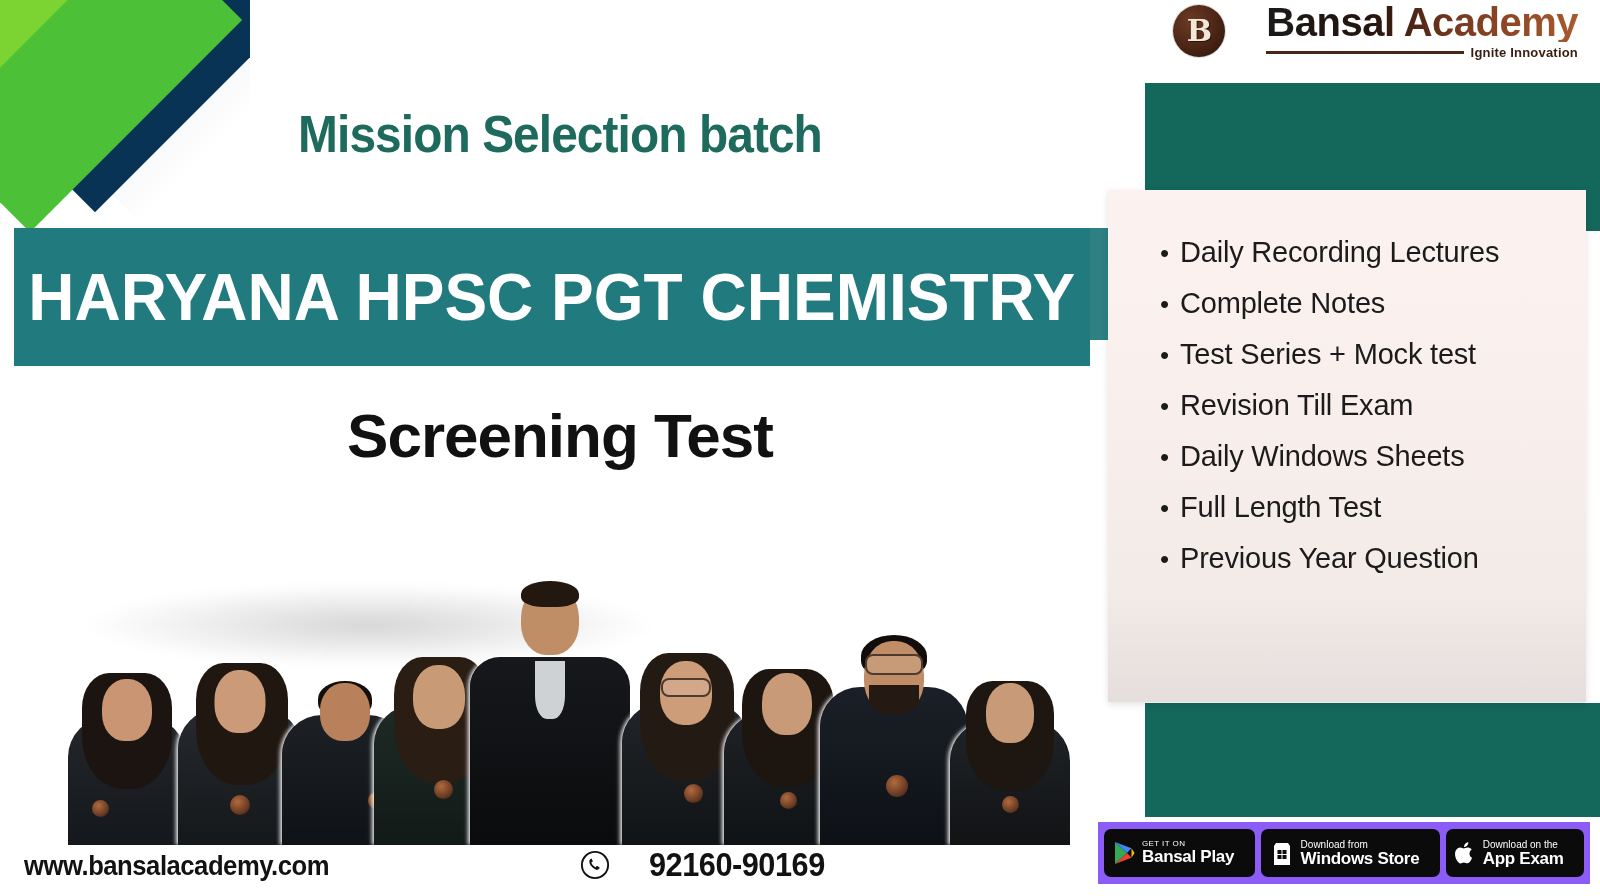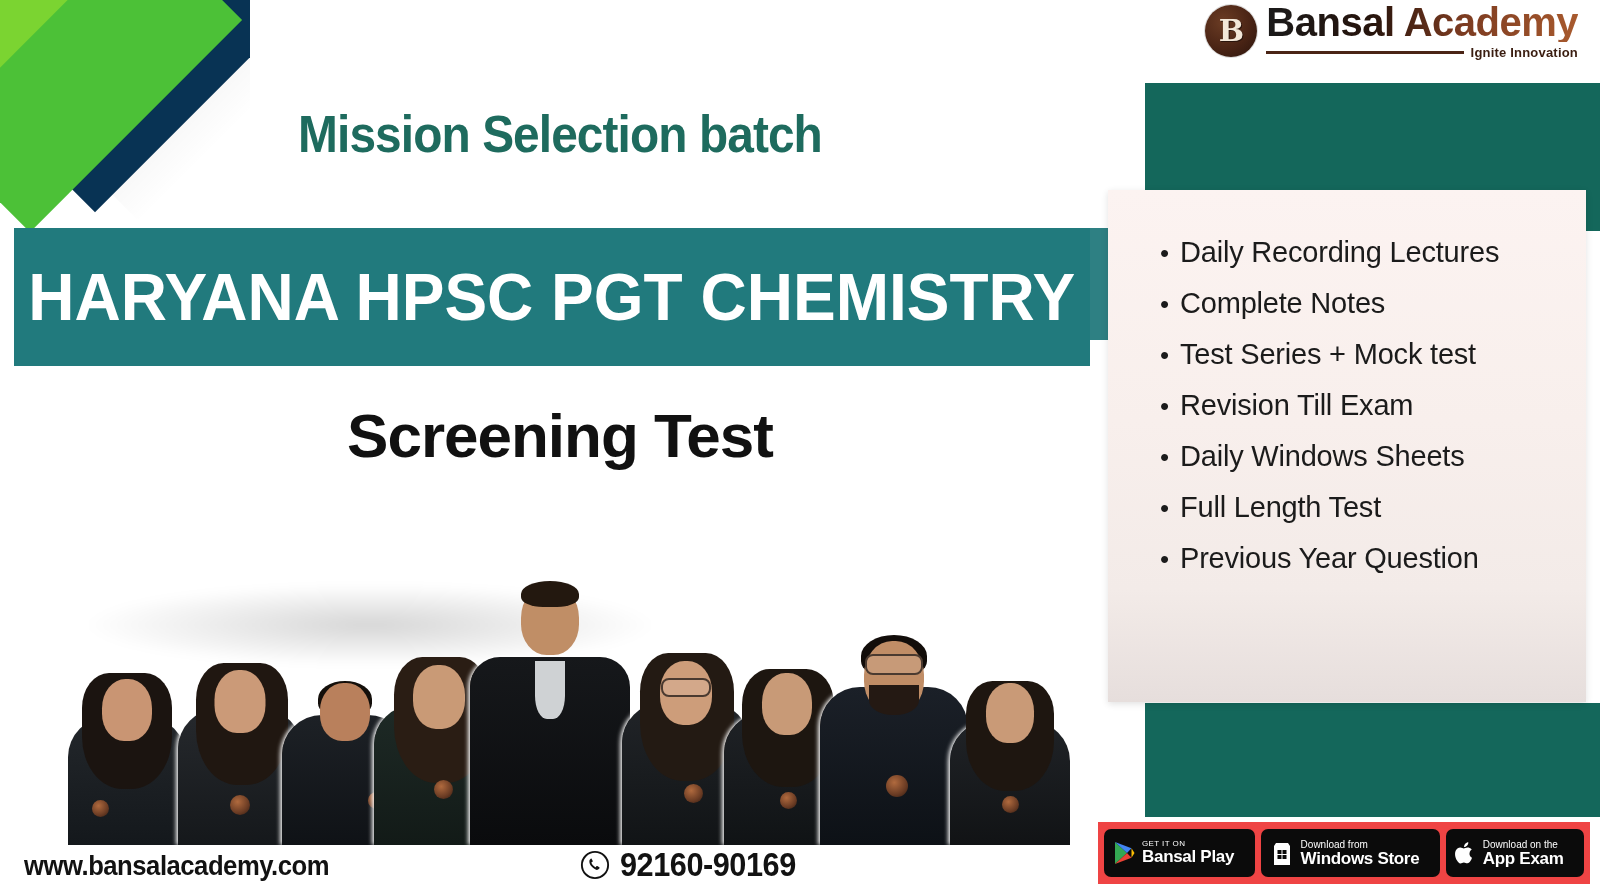--- a/index.html
+++ b/index.html
@@ -76,21 +76,21 @@
     flex: 0 0 auto;
   }
   .logo-mark span {
     font-family: "DejaVu Serif", serif;
     font-weight: bold;
     font-size: 30px;
     color: #f3e7d8;
     line-height: 1;
     text-shadow: 1px 1px 0 #2a140c;
   }
-  .logo-text { display: flex; flex-direction: column; }
+  .logo-text { display: flex; flex-direction: column; margin-left: 32px; }
   .logo-name {
     font-family: "Liberation Sans", sans-serif;
     font-weight: bold;
     font-size: 40px;
     letter-spacing: -0.5px;
     line-height: 1.0;
     background: linear-gradient(to right, #1a1a1a 0%, #26140c 34%, #7a3a20 62%, #a85a2e 100%);
     -webkit-background-clip: text;
     background-clip: text;
     color: transparent;
@@ -278,41 +278,42 @@
     z-index: 8;
     transform: scaleX(0.95);
     transform-origin: left center;
   }
   .footer-phone {
     position: absolute;
     left: 580px; bottom: 12px;
     display: flex;
     align-items: center;
     z-index: 8;
+    gap: 29px;
   }
   .phone-icon {
     width: 30px; height: 30px;
     margin-right: 10px;
     flex: 0 0 auto;
   }
   .footer-phone-num {
     font-size: 33px;
     font-weight: bold;
     color: #121212;
     letter-spacing: -0.5px;
     transform: scaleX(0.93);
     transform-origin: left center;
   }
 
   
   .store-strip {
     position: absolute;
     left: 1098px; bottom: 12px;
     width: 492px; height: 62px;
-    background: #ef4444;
+    background: #8b5cf6;
     display: flex;
     align-items: center;
     gap: 6px;
     padding: 0 6px;
     box-sizing: border-box;
     z-index: 8;
   }
   .badge {
     background: #0b0b0b;
     border-radius: 7px;

